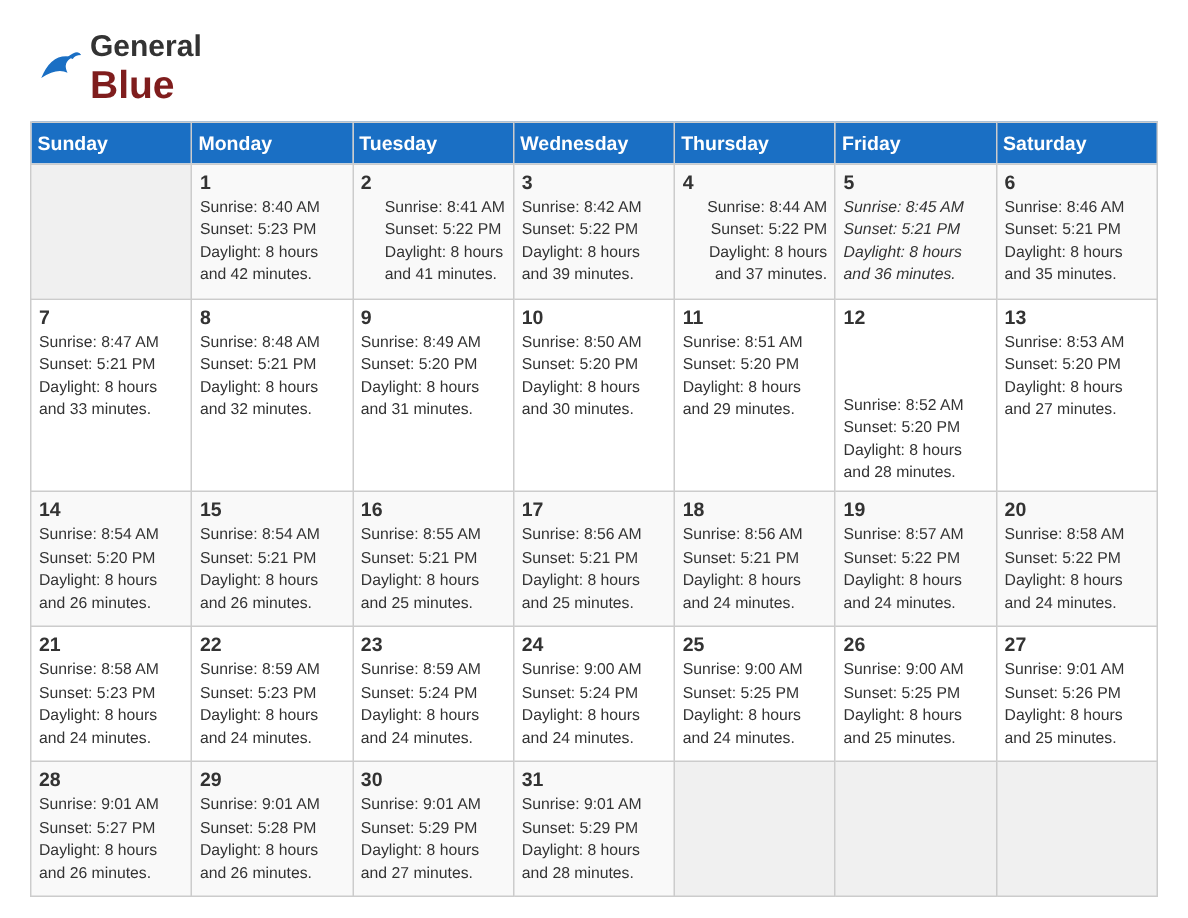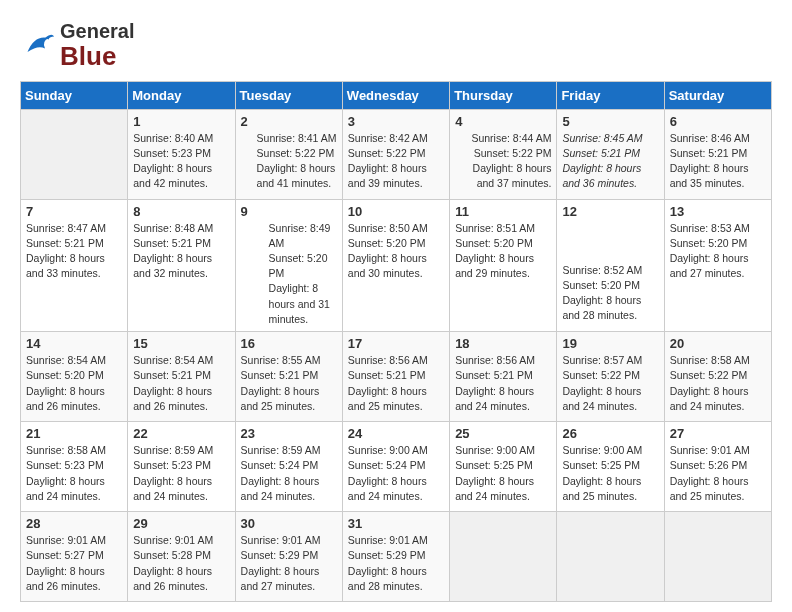--- a/index.html
+++ b/index.html
@@ -158,21 +158,21 @@
 Daylight: 8 hours and 33 minutes.</div>
         </td>
         <td>
           <div class="day-number">8</div>
           <div class="day-info" style="white-space: pre-line;">Sunrise: 8:48 AM
 Sunset: 5:21 PM
 Daylight: 8 hours and 32 minutes.</div>
         </td>
         <td>
           <div class="day-number">9</div>
-          <div class="day-info" style="white-space: pre-line; margin-left: 28px;">Sunrise: 8:49 AM
+          <div class="day-info" style="white-space: pre-line;">Sunrise: 8:49 AM
 Sunset: 5:20 PM
 Daylight: 8 hours and 31 minutes.</div>
         </td>
         <td>
           <div class="day-number">10</div>
           <div class="day-info" style="white-space: pre-line;">Sunrise: 8:50 AM
 Sunset: 5:20 PM
 Daylight: 8 hours and 30 minutes.</div>
         </td>
         <td>

